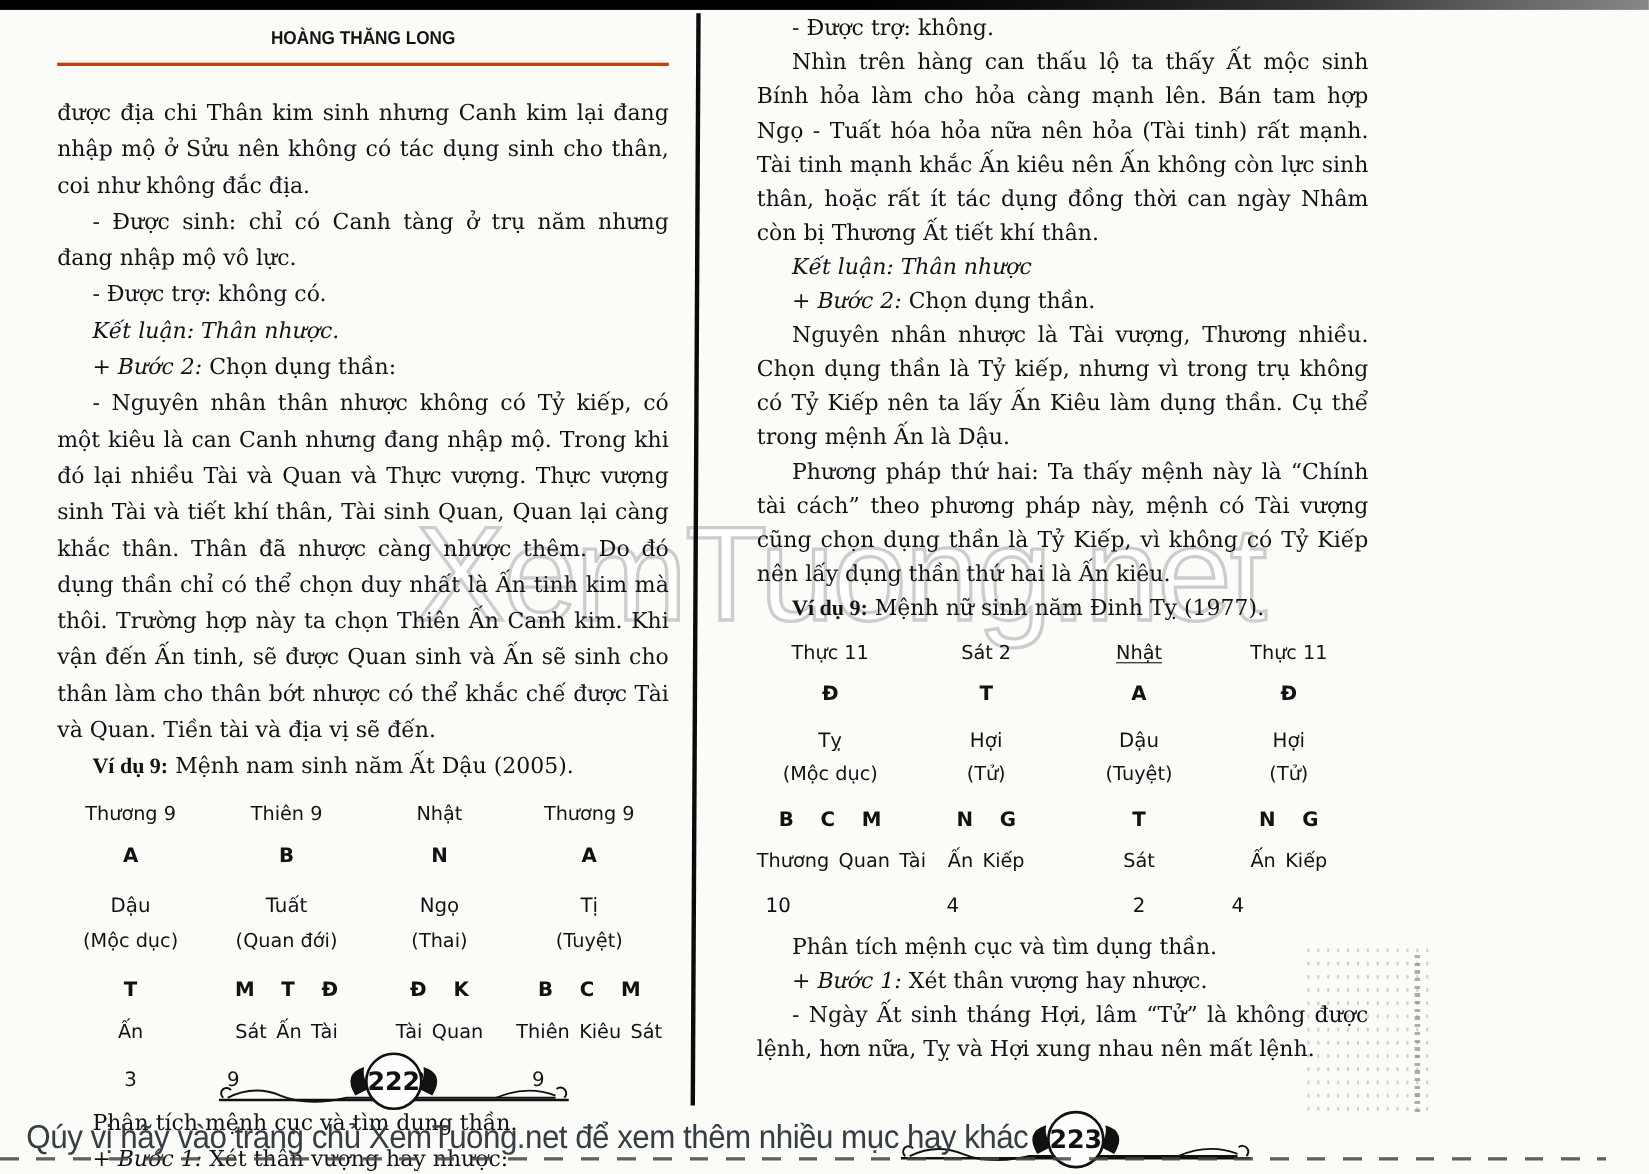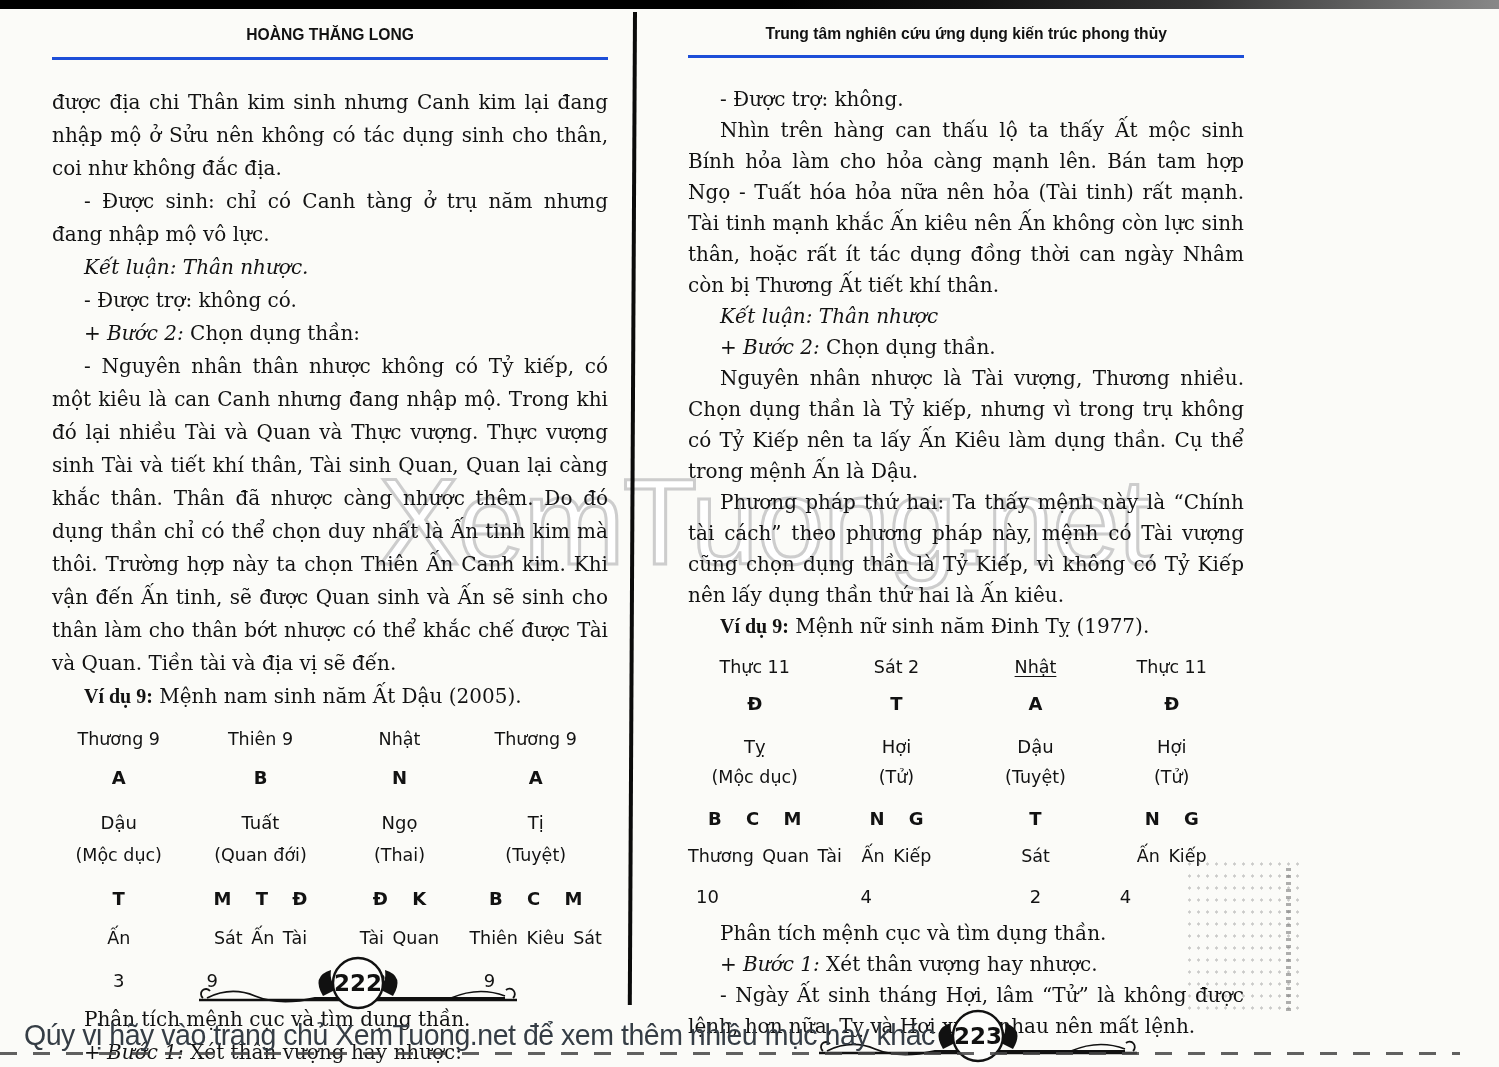--- a/index.html
+++ b/index.html
@@ -37,21 +37,21 @@
   .bottom-dash{
     position:absolute;left:0;top:1052px;width:1460px;height:3px;z-index:6;
     background:repeating-linear-gradient(90deg,#454545 0 17px,transparent 17px 33px);
     opacity:.85;
   }
   
   .page{position:absolute;top:10px;width:556px;z-index:2;}
   .page-left{left:52px;}
   .page-right{left:688px;}
   .running-head{
-    text-align:center;border-bottom:3px solid #1d4ed8;
+    text-align:center;border-bottom:3px solid #c2410c;
     padding-bottom:6px;margin-bottom:26px;
   }
   .running-head .head-text{
     display:inline-block;
     font-family:"Liberation Sans","DejaVu Sans",sans-serif;
     font-weight:bold;font-size:17px;letter-spacing:0px;
     transform:scaleX(.92);transform-origin:center;
     padding-top:8px;
   }
   .body-left{font-size:20px;line-height:33px;}
@@ -109,22 +109,22 @@
 <div class="noise"></div>
 <div class="noise-streak"></div>
 
 <div class="page page-left body-left">
   <div class="running-head">
     <span class="head-text">HOÀNG THĂNG LONG</span>
   </div>
 
   <p>được địa chi Thân kim sinh nhưng Canh kim lại đang nhập mộ ở Sửu nên không có tác dụng sinh cho thân, coi như không đắc địa.</p>
   <p class="ind">- Được sinh: chỉ có Canh tàng ở trụ năm nhưng đang nhập mộ vô lực.</p>
+  <p class="ind">- Được trợ: không có.</p>
   <p class="ind it">Kết luận: Thân nhược.</p>
-  <p class="ind">- Được trợ: không có.</p>
   <p class="ind"><span class="it">+ Bước 2:</span><span> Chọn dụng thần:</span></p>
   <p class="ind">- Nguyên nhân thân nhược không có Tỷ kiếp, có một kiêu là can Canh nhưng đang nhập mộ. Trong khi đó lại nhiều Tài và Quan và Thực vượng. Thực vượng sinh Tài và tiết khí thân, Tài sinh Quan, Quan lại càng khắc thân. Thân đã nhược càng nhược thêm. Do đó dụng thần chỉ có thể chọn duy nhất là Ấn tinh kim mà thôi. Trường hợp này ta chọn Thiên Ấn Canh kim. Khi vận đến Ấn tinh, sẽ được Quan sinh và Ấn sẽ sinh cho thân làm cho thân bớt nhược có thể khắc chế được Tài và Quan. Tiền tài và địa vị sẽ đến.</p>
   <p class="ind"><span class="bd">Ví dụ 9:</span><span> Mệnh nam sinh năm Ất Dậu (2005).</span></p>
 
   <div class="ptable">
     <div class="pcol">
       <span class="t-god">Thương 9</span>
       <span class="t-can">A</span>
       <span class="t-chi">Dậu</span>
       <span class="t-stage">(Mộc dục)</span>
@@ -160,23 +160,20 @@
       <span class="t-num num-l2">9</span>
     </div>
   </div>
 
   <p class="ind">Phân tích mệnh cục và tìm dụng thần.</p>
   <p class="ind"><span class="it">+ Bước 1:</span><span> Xét thân vượng hay nhược:</span></p>
 
 </div>
 
 <div class="page page-right body-right">
-  <div class="running-head">
-    <span class="head-text">Trung tâm nghiên cứu ứng dụng kiến trúc phong thủy</span>
-  </div>
 
   <p class="ind">- Được trợ: không.</p>
   <p class="ind">Nhìn trên hàng can thấu lộ ta thấy Ất mộc sinh Bính hỏa làm cho hỏa càng mạnh lên. Bán tam hợp Ngọ - Tuất hóa hỏa nữa nên hỏa (Tài tinh) rất mạnh. Tài tinh mạnh khắc Ấn kiêu nên Ấn không còn lực sinh thân, hoặc rất ít tác dụng đồng thời can ngày Nhâm còn bị Thương Ất tiết khí thân.</p>
   <p class="ind it">Kết luận: Thân nhược</p>
   <p class="ind"><span class="it">+ Bước 2:</span><span> Chọn dụng thần.</span></p>
   <p class="ind">Nguyên nhân nhược là Tài vượng, Thương nhiều. Chọn dụng thần là Tỷ kiếp, nhưng vì trong trụ không có Tỷ Kiếp nên ta lấy Ấn Kiêu làm dụng thần. Cụ thể trong mệnh Ấn là Dậu.</p>
   <p class="ind">Phương pháp thứ hai: Ta thấy mệnh này là “Chính tài cách” theo phương pháp này, mệnh có Tài vượng cũng chọn dụng thần là Tỷ Kiếp, vì không có Tỷ Kiếp nên lấy dụng thần thứ hai là Ấn kiêu.</p>
   <p class="ind"><span class="bd">Ví dụ 9:</span><span> Mệnh nữ sinh năm Đinh Tỵ (1977).</span></p>
 
   <div class="ptable">

